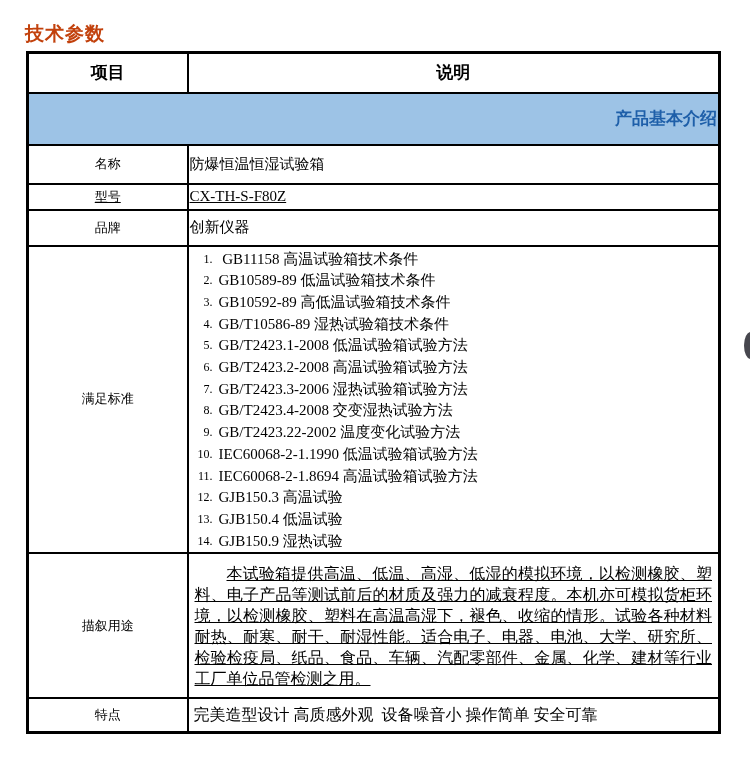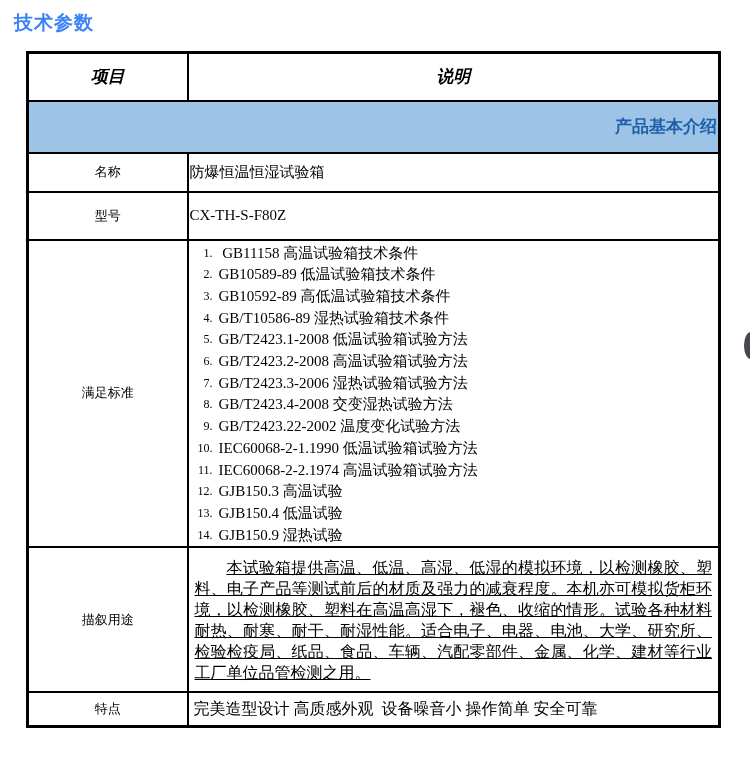--- a/index.html
+++ b/index.html
@@ -7,46 +7,46 @@
     width: 750px; height: 776px;
     background: #ffffff;
     overflow: hidden;
     position: relative;
     font-family: "Liberation Serif", "DejaVu Serif", serif;
     color: #000000;
   }
   .page-title {
     position: absolute;
     left: 10px; top: 6px;
-    margin: 4px;
+    margin: 15px;
     font-family: "Liberation Sans", "DejaVu Sans", sans-serif;
     font-size: 19px;
     font-weight: bold;
-    color: #3b82f6;
+    color: #c2410c;
     letter-spacing: 1px;
   }
   table.params {
     position: absolute;
     left: 26px; top: 51px;
     width: 692px;
     border-collapse: collapse;
     table-layout: fixed;
     border: 3px solid #000000;
   }
   table.params td {
     border: 2px solid #000000;
     overflow: hidden;
   }
   col.c1 { width: 160px; }
   col.c2 { width: 532px; }
 
-  tr.thead   { height: 48px; font-style: italic; }
+  tr.thead   { height: 40px; }
   tr.section { height: 52px; }
   tr.r-name  { height: 39px; }
-  tr.r-model { height: 48px; }
+  tr.r-model { height: 26px; text-decoration: underline; }
   tr.r-qty   { height: 37px; }
   tr.r-brand { height: 36px; }
   tr.r-std   { height: 293px; }
   tr.r-usage { height: 145px; }
   tr.r-feat  { height: 34px; }
 
   td.th {
     text-align: center;
     vertical-align: middle;
     font-size: 17px;
@@ -140,35 +140,39 @@
     <td class="label">名称</td>
     <td class="value">防爆恒温恒湿试验箱</td>
   </tr>
 
   <tr class="r-model">
     <td class="label">型号</td>
     <td class="value">CX-TH-S-F80Z</td>
   </tr>
 
 
+  <tr class="r-brand">
+    <td class="label">品牌</td>
+    <td class="value">创新仪器</td>
+  </tr>
 
   <tr class="r-std">
     <td class="label">满足标准</td>
     <td class="std-cell">
       <div class="std-line"><span class="std-num">1.</span><span class="std-text"> GB11158 高温试验箱技术条件</span></div>
       <div class="std-line"><span class="std-num">2.</span><span class="std-text">GB10589-89 低温试验箱技术条件</span></div>
       <div class="std-line"><span class="std-num">3.</span><span class="std-text">GB10592-89 高低温试验箱技术条件</span></div>
       <div class="std-line"><span class="std-num">4.</span><span class="std-text">GB/T10586-89 湿热试验箱技术条件</span></div>
       <div class="std-line"><span class="std-num">5.</span><span class="std-text">GB/T2423.1-2008 低温试验箱试验方法</span></div>
       <div class="std-line"><span class="std-num">6.</span><span class="std-text">GB/T2423.2-2008 高温试验箱试验方法</span></div>
       <div class="std-line"><span class="std-num">7.</span><span class="std-text">GB/T2423.3-2006 湿热试验箱试验方法</span></div>
       <div class="std-line"><span class="std-num">8.</span><span class="std-text">GB/T2423.4-2008 交变湿热试验方法</span></div>
       <div class="std-line"><span class="std-num">9.</span><span class="std-text">GB/T2423.22-2002 温度变化试验方法</span></div>
       <div class="std-line"><span class="std-num">10.</span><span class="std-text">IEC60068-2-1.1990 低温试验箱试验方法</span></div>
-      <div class="std-line"><span class="std-num">11.</span><span class="std-text">IEC60068-2-2.1974 高温试验箱试验方法</span></div>
+      <div class="std-line"><span class="std-num">11.</span><span class="std-text">IEC60068-2-1.8694 高温试验箱试验方法</span></div>
       <div class="std-line"><span class="std-num">12.</span><span class="std-text">GJB150.3 高温试验</span></div>
       <div class="std-line"><span class="std-num">13.</span><span class="std-text">GJB150.4 低温试验</span></div>
       <div class="std-line"><span class="std-num">14.</span><span class="std-text">GJB150.9 湿热试验</span></div>
     </td>
   </tr>
 
   <tr class="r-usage">
     <td class="label">描叙用途</td>
     <td class="usage-cell">
       <p class="usage-text">本试验箱提供高温、低温、高湿、低湿的模拟环境，以检测橡胶、塑料、电子产品等测试前后的材质及强力的减衰程度。本机亦可模拟货柜环境，以检测橡胶、塑料在高温高湿下，褪色、收缩的情形。试验各种材料耐热、耐寒、耐干、耐湿性能。适合电子、电器、电池、大学、研究所、检验检疫局、纸品、食品、车辆、汽配零部件、金属、化学、建材等行业工厂单位品管检测之用。</p>

